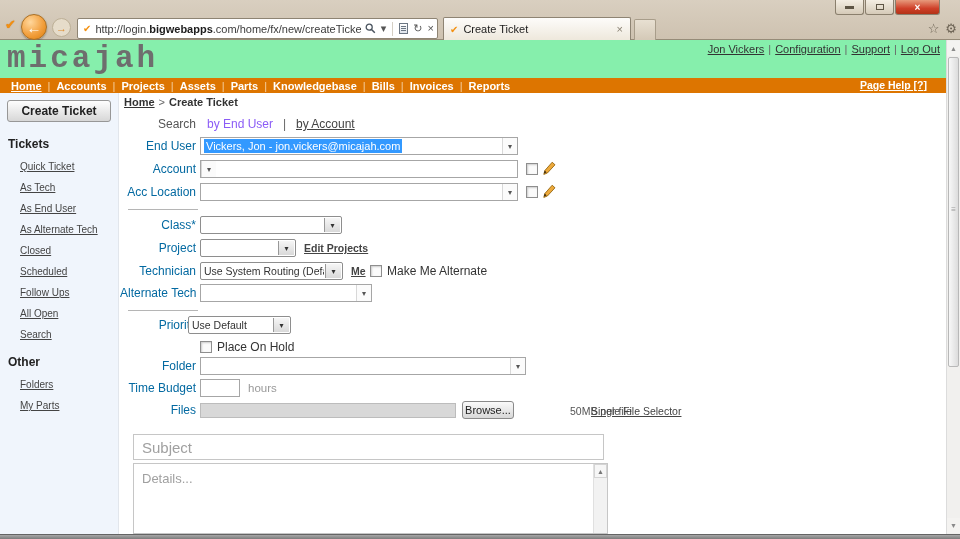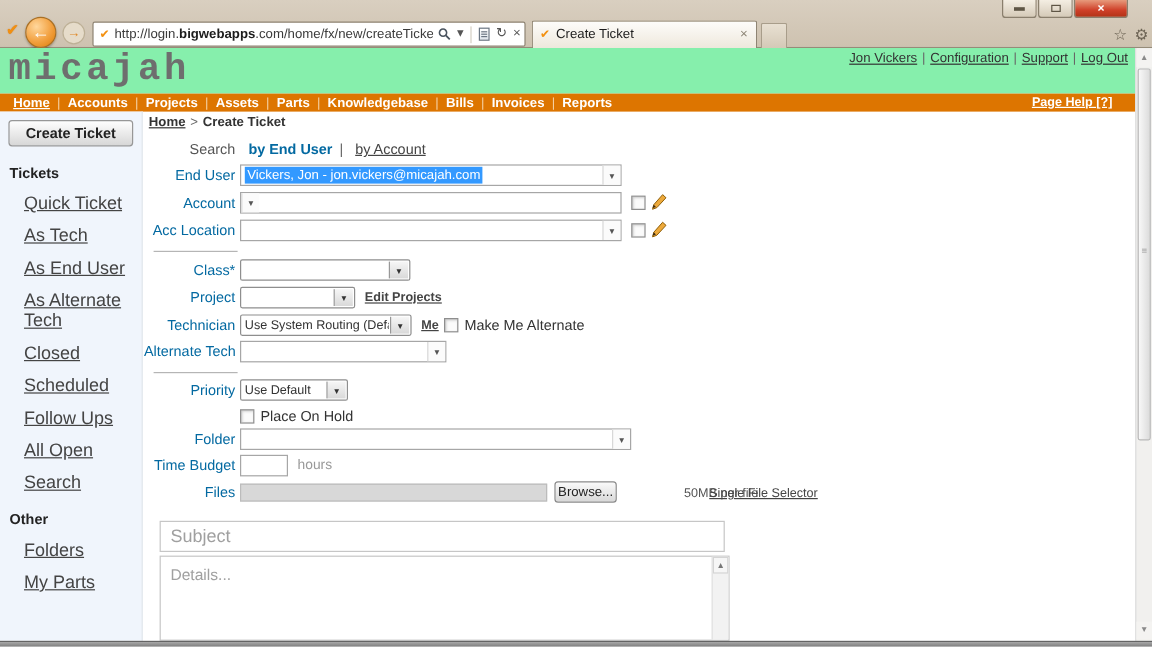--- a/index.html
+++ b/index.html
@@ -71,21 +71,21 @@
   .nav-bar .nsep { color:#f3c globalement; color:#f5cfa0; margin:0 3px; font-weight:normal; }
   .page-help { position:absolute; right:16px; top:1px; font-size:10.5px; }
   .page-help a { text-decoration:underline; }
 
   
   .sidebar { position:absolute; left:0; top:93px; width:119px; height:441px; background:#f0f5fc; border-right:1px solid #e2e6ec; }
   .create-btn { display:block; margin:7px auto 0; width:104px; height:22px; font-size:12px; font-weight:bold; color:#222;
                 background:linear-gradient(#fefefe,#d7d7d7); border:1px solid #979797; border-radius:3px;
                 text-align:center; line-height:20px; }
   .side-head { margin:15px 0 0 8px; font-size:12px; font-weight:bold; color:#222; }
-  .side-link { display:block; margin:10px 0 0 20px; font-size:15px; color:#444; text-decoration:underline; }
+  .side-link { display:block; margin:10px 0 0 20px; font-size:10px; color:#444; text-decoration:underline; }
 
   
   .breadcrumb { position:absolute; left:124px; top:96px; font-size:11px; font-weight:bold; color:#333; }
   .breadcrumb a { color:#333; text-decoration:underline; }
   .breadcrumb .bsep { font-weight:normal; color:#666; margin:0 4px; }
 
   .row { position:absolute; left:120px; width:826px; height:19px; font-size:12px; }
   .flabel { position:absolute; left:0; top:2px; width:76px; text-align:right; color:#0369a1; white-space:nowrap; }
   .link { color:#444; text-decoration:underline; }
 
@@ -231,21 +231,21 @@
     <a href="#" class="side-link">My Parts</a>
   </div>
 </div>
 
 <div class="breadcrumb">
   <a href="#">Home</a><span class="bsep">&gt;</span><span>Create Ticket</span>
 </div>
 
 <div class="row" style="top:115px">
   <span class="flabel" style="color:#555">Search</span>
-  <span style="position:absolute;left:87px;top:2px;font-weight:bold;color:#0369a1">by End User</span>
+  <span style="position:absolute;left:87px;top:2px;font-weight:normal;color:#8b5cf6">by End User</span>
   <span style="position:absolute;left:163px;top:2px;color:#666">|</span>
   <a href="#" class="link" style="position:absolute;left:176px;top:2px">by Account</a>
 </div>
 
 <div class="row" style="top:137px">
   <span class="flabel">End User</span>
   <div class="combo" style="left:80px;width:318px">
     <span class="combo-text"><span class="hl">Vickers, Jon - jon.vickers@micajah.com</span></span>
     <span class="combo-arrow">▾</span>
   </div>
@@ -311,21 +311,21 @@
   <div class="combo" style="left:80px;width:172px">
     <span class="combo-text"></span>
     <span class="combo-arrow">▾</span>
   </div>
 </div>
 
 <div class="divider" style="top:310px"></div>
 
 <div class="row" style="top:316px">
   <span class="flabel">Priority</span>
-  <div class="sel" style="left:80px;width:90px">
+  <div class="sel" style="left:68px;width:103px">
     <span class="sel-text">Use Default</span>
     <span class="sel-btn">▾</span>
   </div>
 </div>
 
 <div class="row" style="top:339px">
   <span class="cb" style="left:80px;top:2px"></span>
   <span style="position:absolute;left:97px;top:1px">Place On Hold</span>
 </div>
 

